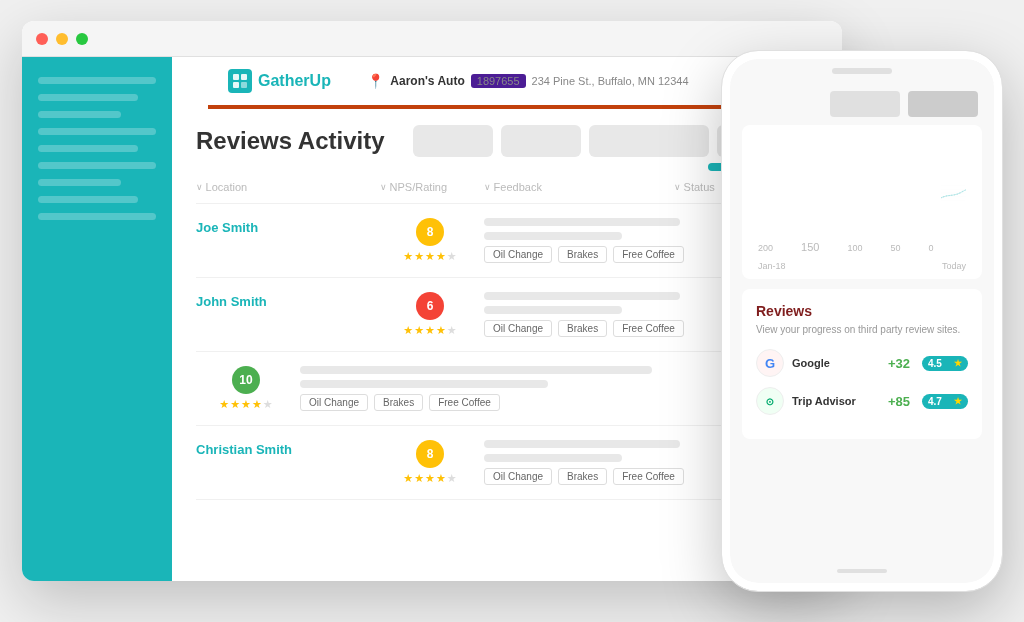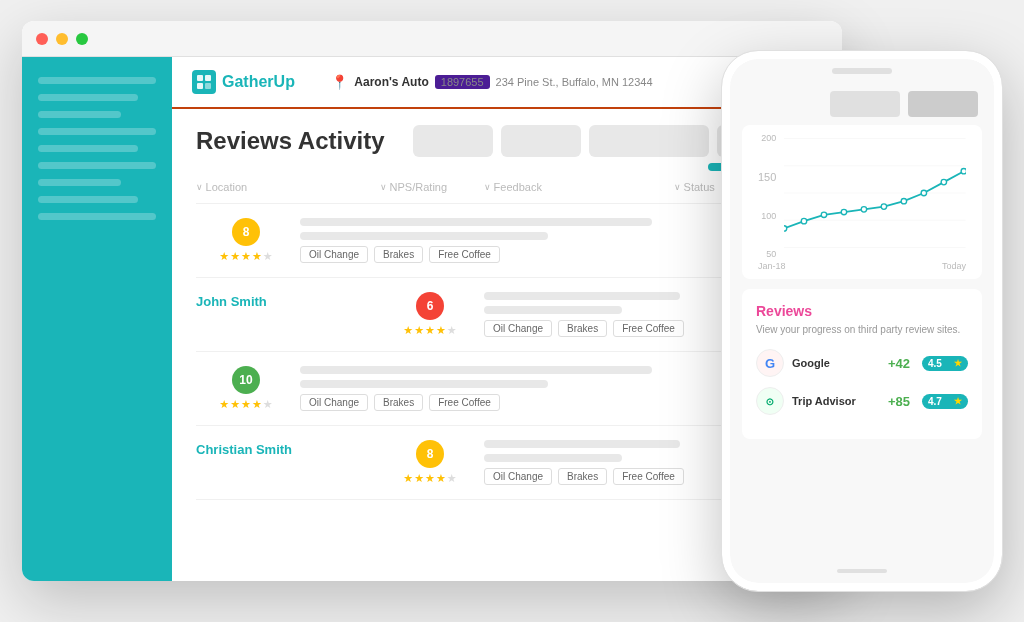--- a/index.html
+++ b/index.html
@@ -79,25 +79,26 @@
     .main-content {
       flex: 1;
       display: flex;
       flex-direction: column;
       overflow: hidden;
     }
 
     
     .top-nav {
       height: 52px;
-      border-bottom: 2px solid #c2410c;
+      border-bottom: 4px solid #c2410c;
       display: flex;
       align-items: center;
       padding: 0 20px;
       gap: 16px;
+      margin-left: 36px;
     }
 
     .logo {
       display: flex;
       align-items: center;
       gap: 6px;
       font-weight: 700;
       font-size: 16px;
       color: #1ab5b8;
     }
@@ -384,21 +385,21 @@
     .reviews-section {
       background: #fff;
       margin: 10px 12px;
       border-radius: 8px;
       padding: 14px;
     }
 
     .reviews-title {
       font-size: 14px;
       font-weight: 700;
-      color: #ec4899;
+      color: #7f1d1d;
       margin-bottom: 4px;
     }
 
     .reviews-subtitle {
       font-size: 10px;
       color: #999;
       margin-bottom: 12px;
       line-height: 1.4;
     }
 
@@ -540,20 +541,21 @@
               <span>Status</span>
             </div>
             <div class="col-more col-header">
               <span>Ma</span>
             </div>
           </div>
 
           <div id="customer-rows">
               <div class="customer-row">
       <div class="row-main">
+        <div class="customer-name">Joe Smith</div>
         <div class="nps-col">
           <div class="nps-badge nps-yellow">8</div>
           <div class="stars">
                       <span class="star ">★</span>
                       <span class="star ">★</span>
                       <span class="star ">★</span>
                       <span class="star ">★</span>
                       <span class="star empty">★</span>
                     </div>
         </div>
@@ -668,21 +670,21 @@
       </div>
 
       <div class="phone-tabs">
         <div class="phone-tab"></div>
         <div class="phone-tab active"></div>
       </div>
 
       <div class="chart-area">
         <div style="display:flex; gap:8px;">
 
-          <div style="display:flex; flex-direction:column; justify-content:space-between; height:120px; align-items:flex-end;gap:28px;">
+          <div style="display:flex; flex-direction:row; justify-content:space-between; height:120px; align-items:flex-end;gap:28px;">
             <span style="font-size:9px;color:#bbb;">200</span>
             <span style="font-size:11px;color:#bbb;">150</span>
             <span style="font-size:9px;color:#bbb;">100</span>
             <span style="font-size:9px;color:#bbb;">50</span>
             <span style="font-size:9px;color:#bbb;">0</span>
           </div>
 
           <div style="flex:1;">
             <svg viewBox="0 0 200 120" style="width:100%;height:120px;">
 
@@ -715,21 +717,21 @@
 
       <div class="reviews-section">
         <div class="reviews-title">Reviews</div>
         <div class="reviews-subtitle">View your progress on third party review sites.</div>
 
         <div class="review-row">
           <div class="review-logo" style="background:#fff4f4;">
             <span style="font-size:13px;font-weight:700;color:#4285F4;">G</span>
           </div>
           <span class="review-platform">Google</span>
-          <span class="review-score">+42</span>
+          <span class="review-score">+32</span>
           <div class="review-badge">
             <span>4.5</span>
             <span class="review-star">★</span>
           </div>
         </div>
 
         <div class="review-row">
           <div class="review-logo" style="background:#f0fff4;">
             <span style="font-size:10px;font-weight:700;color:#00aa6c;">⊙</span>
           </div>

